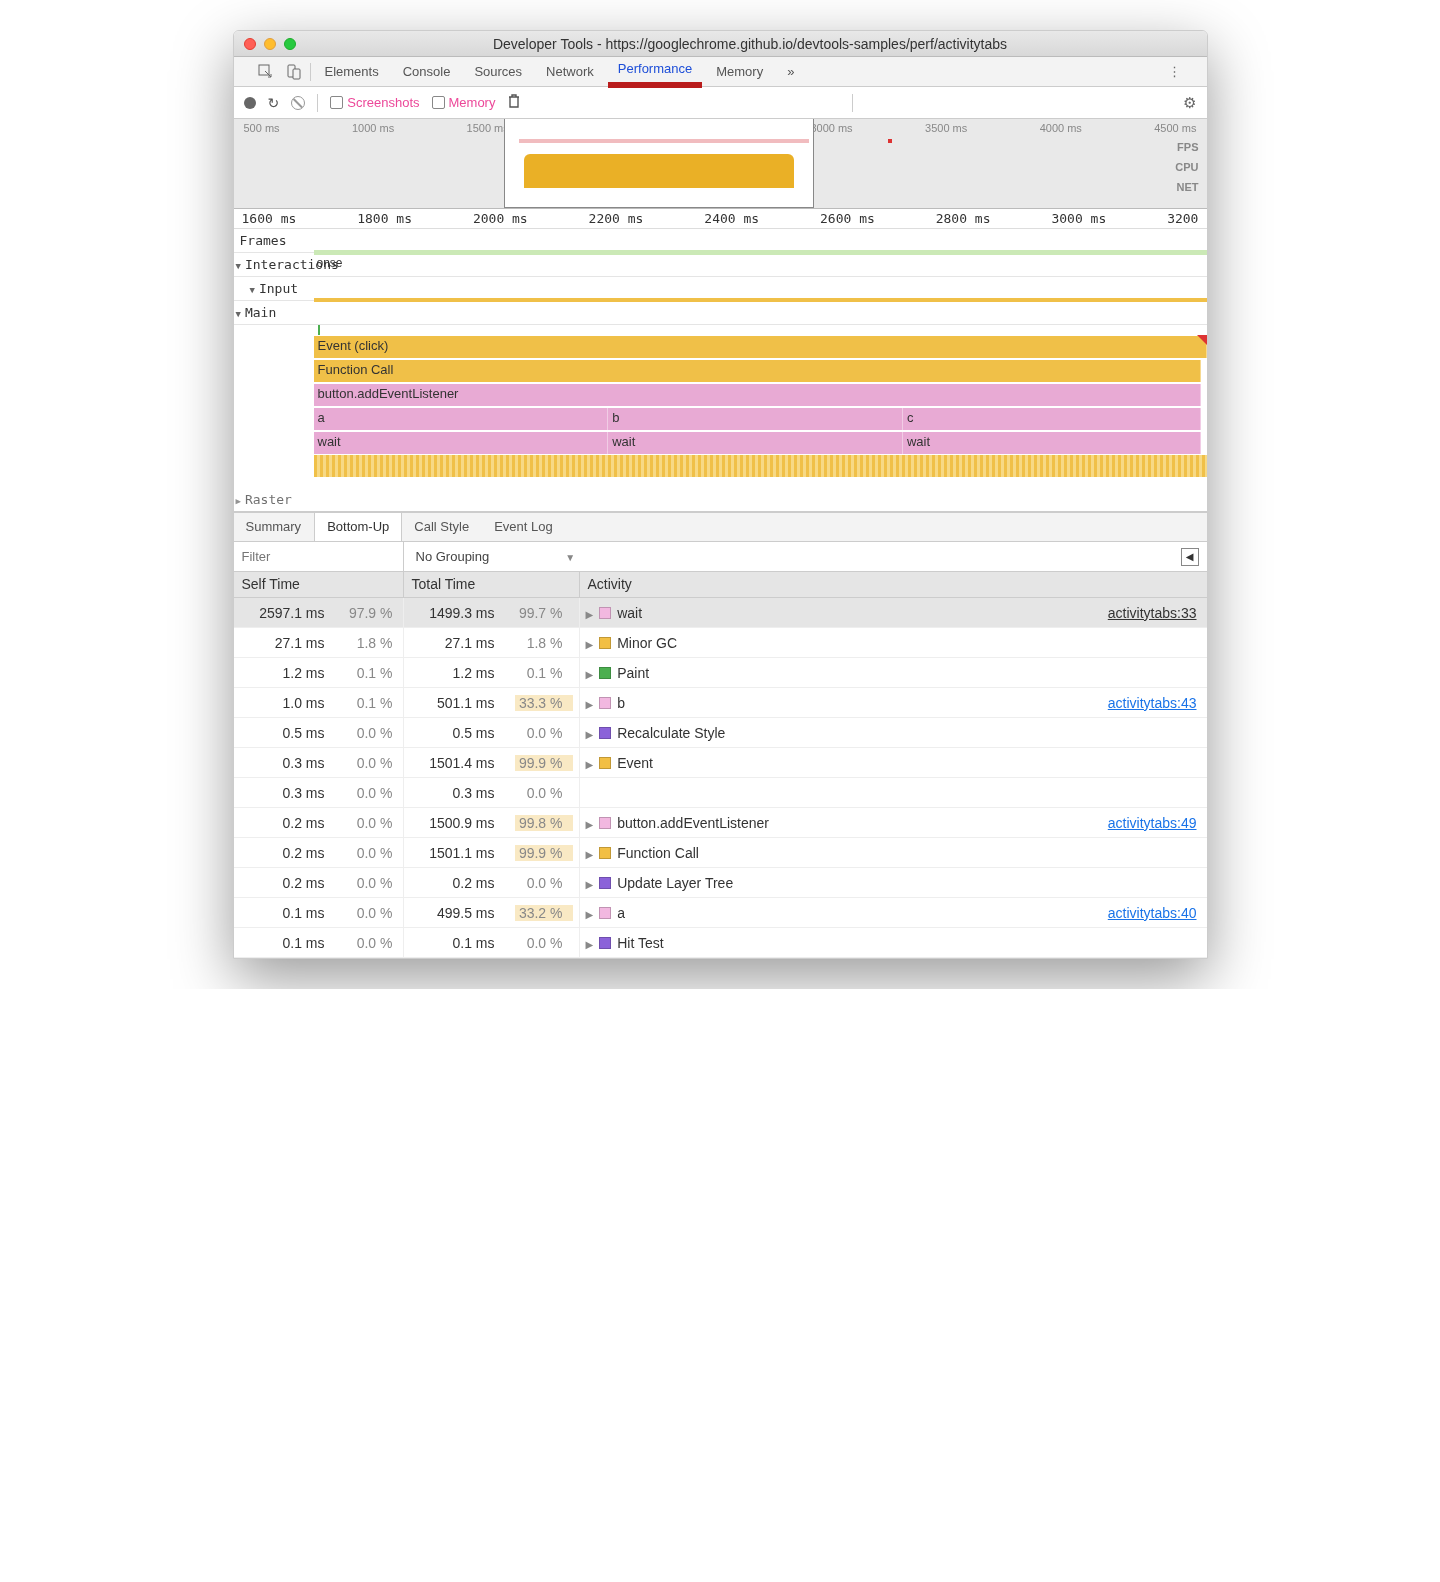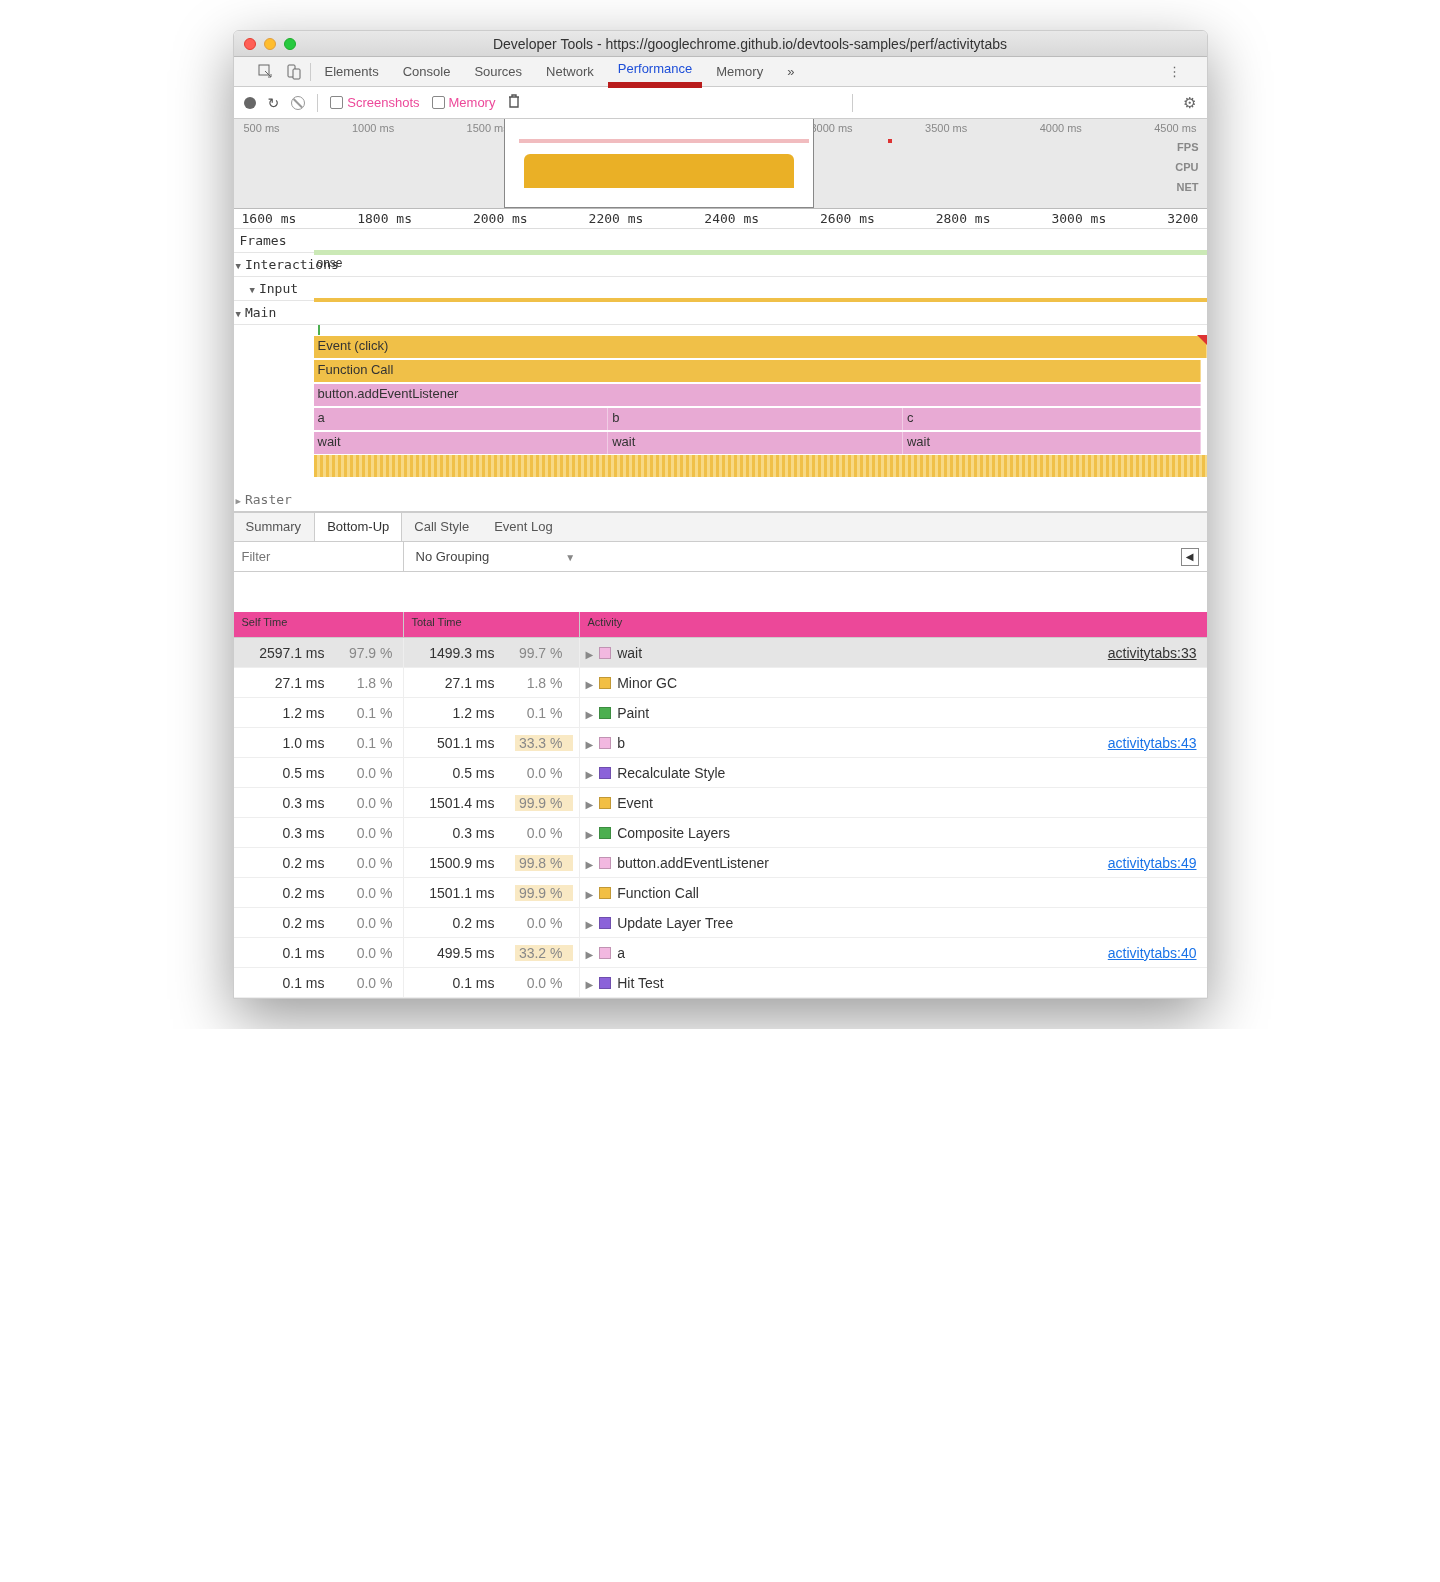--- a/index.html
+++ b/index.html
@@ -51,21 +51,21 @@
   .fl-row { position:relative; height:24px; }
   .stripe { position:absolute; left:80px; right:0; top:0; bottom:0; background:repeating-linear-gradient(90deg,#f0c048 0,#f0c048 3px,#f7d985 3px,#f7d985 6px); height:22px; }
   .tabs2 { display:flex; border-top:1px solid #ccc; border-bottom:1px solid #ccc; background:#f3f3f3; height:30px; align-items:stretch; }
   .tabs2 .t { padding:6px 12px; color:#555; cursor:pointer; border-right:1px solid transparent; }
   .tabs2 .t.active { background:#fff; border-left:1px solid #ccc; border-right:1px solid #ccc; color:#333; }
   .filterrow { display:flex; align-items:center; height:30px; border-bottom:1px solid #ccc; }
   .filterbox { width:170px; height:100%; border:none; border-right:1px solid #ccc; padding:0 8px; font-size:13px; background:#fff; color:#888; }
   .grouping { padding:0 12px; color:#444; display:flex; align-items:center; gap:70px; }
   .grouping .dd::after { content:"▼"; font-size:10px; color:#888; margin-left:6px; }
   .revealbtn { margin-left:auto; margin-right:8px; width:18px; height:18px; border:1px solid #888; display:flex; align-items:center; justify-content:center; font-size:10px; }
-  .tblhdr { display:flex; height:26px; background:#ec4899; border-bottom:1px solid #ccc; font-size:11px; color:#333;margin-top:40px; }
+  .tblhdr { display:flex; height:26px; background:#e5e5e5; border-bottom:1px solid #ccc; font-size:14px; color:#333; }
   .col-self { width:170px; border-right:1px solid #ccc; padding:4px 8px; }
   .col-total { width:176px; border-right:1px solid #ccc; padding:4px 8px; }
   .col-act { flex:1; padding:4px 8px; }
   .tblrow { display:flex; height:30px; align-items:center; border-bottom:1px solid #eee; font-size:14px; }
   .tblrow.sel { background:#e5e5e5; }
   .num { text-align:right; font-family:-apple-system,sans-serif; }
   .ms { width:95px; padding-right:4px; }
   .pct { width:58px; color:#888; padding-right:10px;margin-left:16px; }
   .pct.hl { background:#f9e9c4; }
   .cellwrap { display:flex; width:170px; border-right:1px solid #eee; height:100%; align-items:center; }
@@ -359,25 +359,20 @@
       </div>
       <div class="tblrow">
         <div class="cellwrap">
           <div class="num ms">0.3 ms</div>
           <div class="num pct">0.0 %</div>
         </div>
         <div class="cellwrap2">
           <div class="num ms">0.3 ms</div>
           <div class="num pct">0.0 %</div>
         </div>
-        <div class="actcell">
-          <span class="tri-r"></span>
-          <span class="swatch sw-green"></span>
-          <span>Composite Layers</span>
-        </div>
       </div>
       <div class="tblrow">
         <div class="cellwrap">
           <div class="num ms">0.2 ms</div>
           <div class="num pct">0.0 %</div>
         </div>
         <div class="cellwrap2">
           <div class="num ms">1500.9 ms</div>
           <div class="num pct hl">99.8 %</div>
         </div>

